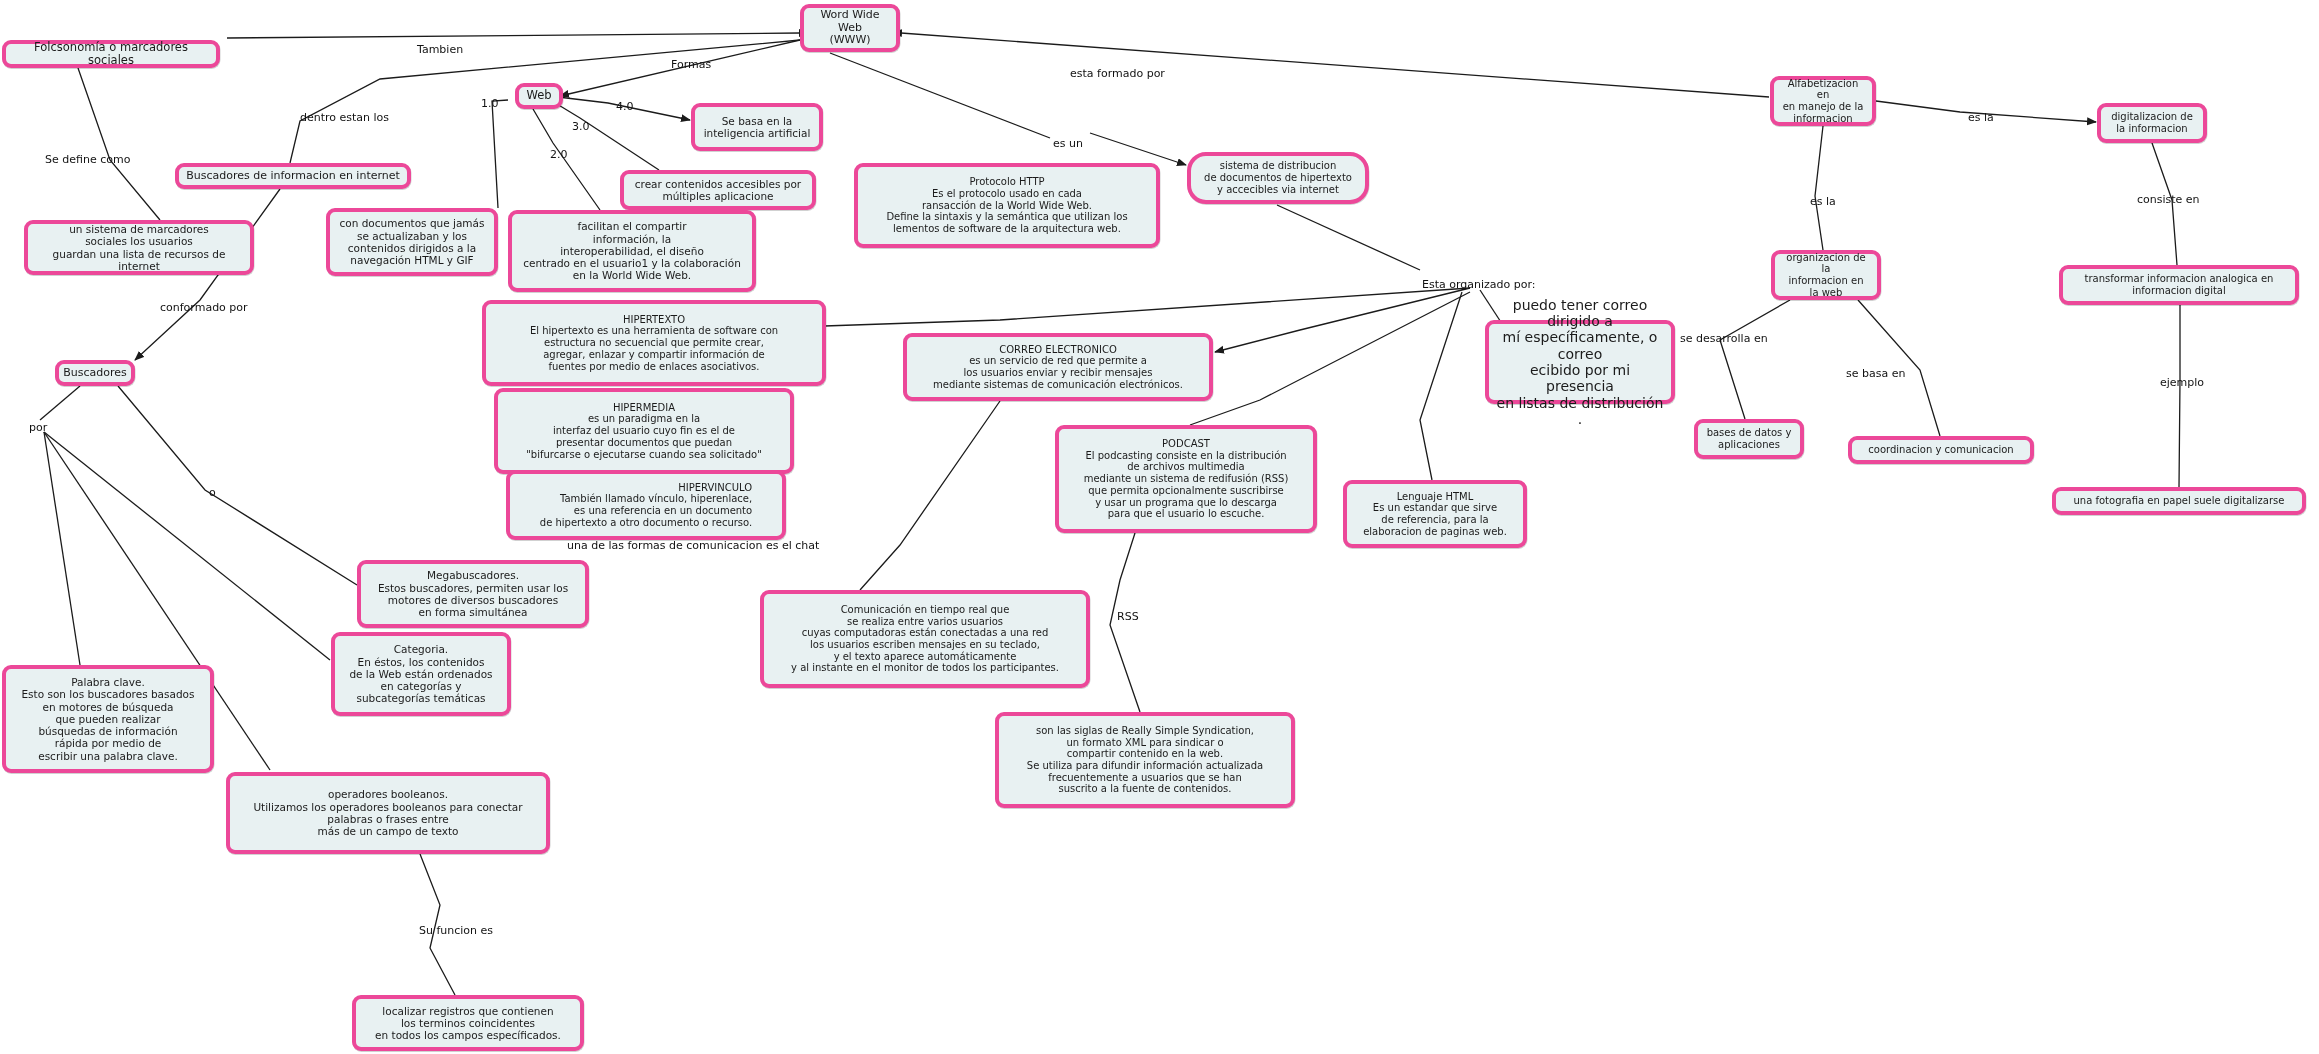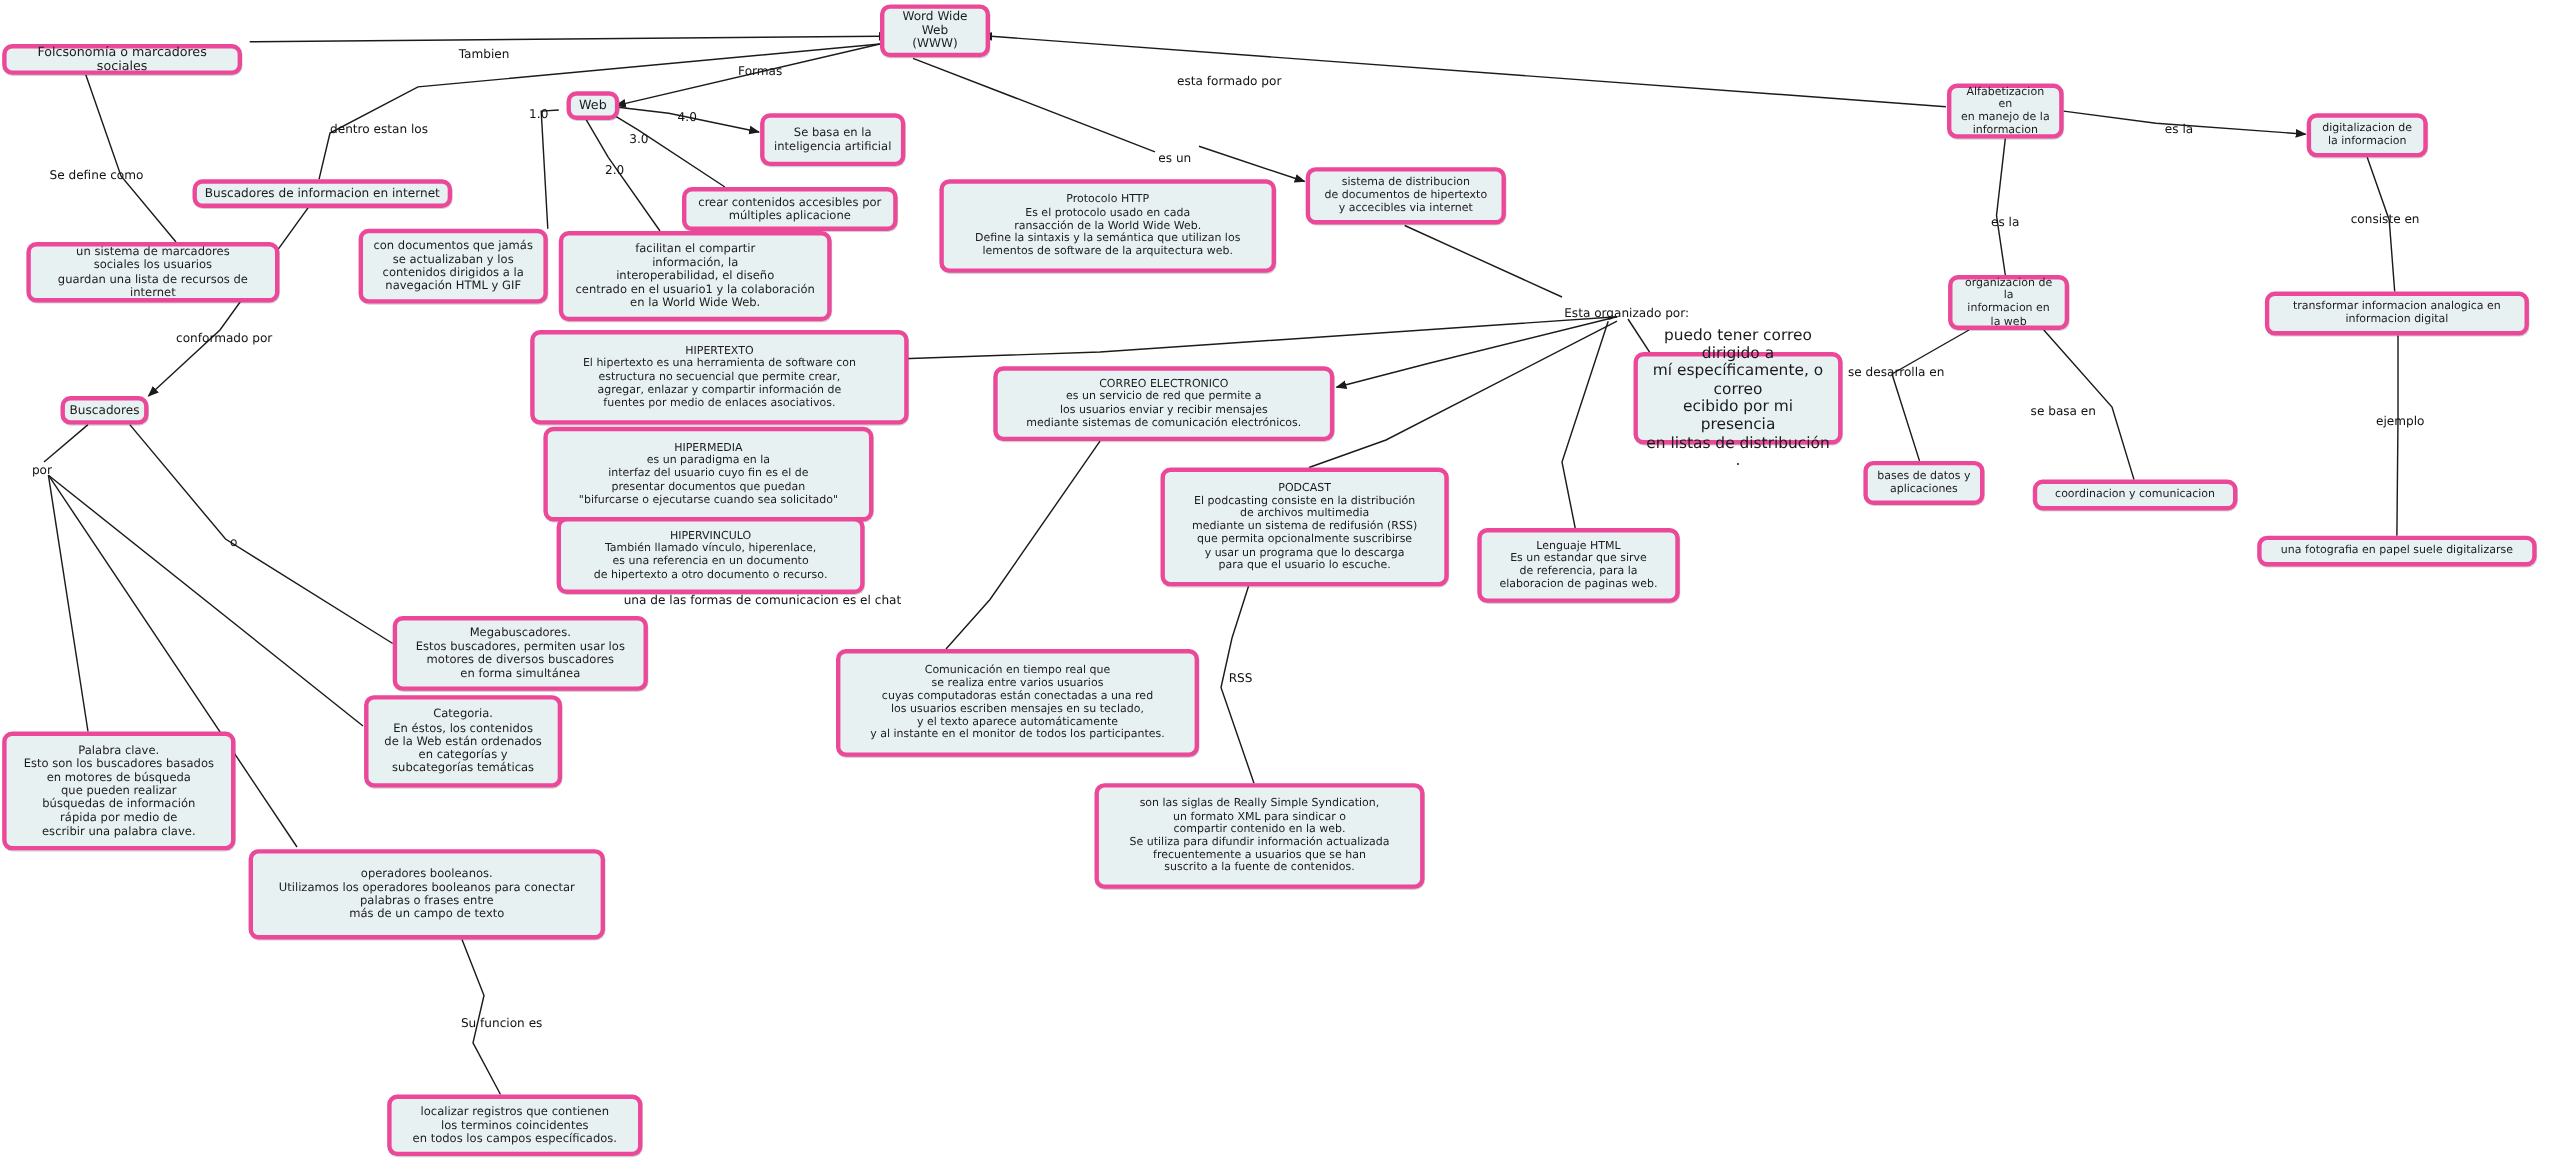--- a/index.html
+++ b/index.html
@@ -104,21 +104,21 @@
       <div class="node" style="left: 1770px; top: 76px; width: 106px; height: 50px; font-size: 10px;">Alfabetizacion en
 en manejo de la
 informacion</div>
       <div class="node" style="left: 2097px; top: 103px; width: 110px; height: 40px; font-size: 10px;">digitalizacion de
 la informacion</div>
       <div class="node" style="left: 691px; top: 103px; width: 132px; height: 48px; font-size: 10.5px;">Se basa en la
 inteligencia artificial</div>
       <div class="node" style="left: 175px; top: 163px; width: 236px; height: 26px; font-size: 11px;">Buscadores de informacion en internet</div>
       <div class="node" style="left: 620px; top: 170px; width: 196px; height: 40px; font-size: 10.5px;">crear contenidos accesibles por
 múltiples aplicacione</div>
-      <div class="node" style="left: 1187px; top: 152px; width: 182px; height: 52px; font-size: 10px;">sistema de distribucion
+      <div class="node" style="left: 1187px; top: 152px; width: 182px; height: 52px; font-size: 10px; border-radius: 19px;">sistema de distribucion
 de documentos de hipertexto
 y accecibles via internet</div>
       <div class="node" style="left: 854px; top: 163px; width: 306px; height: 85px; font-size: 10px;">Protocolo HTTP
 Es el protocolo usado en cada
 ransacción de la World Wide Web.
 Define la sintaxis y la semántica que utilizan los
 lementos de software de la arquitectura web.</div>
       <div class="node" style="left: 24px; top: 220px; width: 230px; height: 55px; font-size: 10.5px;">un sistema de marcadores
 sociales los usuarios
 guardan una lista de recursos de internet</div>
@@ -158,21 +158,21 @@
       <div class="node" style="left: 1694px; top: 419px; width: 110px; height: 40px; font-size: 10px;">bases de datos y
 aplicaciones</div>
       <div class="node" style="left: 1055px; top: 425px; width: 262px; height: 108px; font-size: 10px;">PODCAST
 El podcasting consiste en la distribución
 de archivos multimedia
 mediante un sistema de redifusión (RSS)
 que permita opcionalmente suscribirse
 y usar un programa que lo descarga
 para que el usuario lo escuche.</div>
       <div class="node" style="left: 1848px; top: 436px; width: 186px; height: 28px; font-size: 10px;">coordinacion y comunicacion</div>
-      <div class="node" style="left: 506px; top: 470px; width: 280px; height: 70px; font-size: 10px;">HIPERVINCULO
+      <div class="node" style="left: 506px; top: 470px; width: 280px; height: 70px; font-size: 10px; text-align: right;">HIPERVINCULO
 También llamado vínculo, hiperenlace,
 es una referencia en un documento
 de hipertexto a otro documento o recurso.</div>
       <div class="node" style="left: 1343px; top: 480px; width: 184px; height: 68px; font-size: 10px;">Lenguaje HTML
 Es un estandar que sirve
 de referencia, para la
 elaboracion de paginas web.</div>
       <div class="node" style="left: 2052px; top: 487px; width: 254px; height: 28px; font-size: 10px;">una fotografia en papel suele digitalizarse</div>
       <div class="node" style="left: 357px; top: 560px; width: 232px; height: 68px; font-size: 10.5px;">Megabuscadores.
 Estos buscadores, permiten usar los

